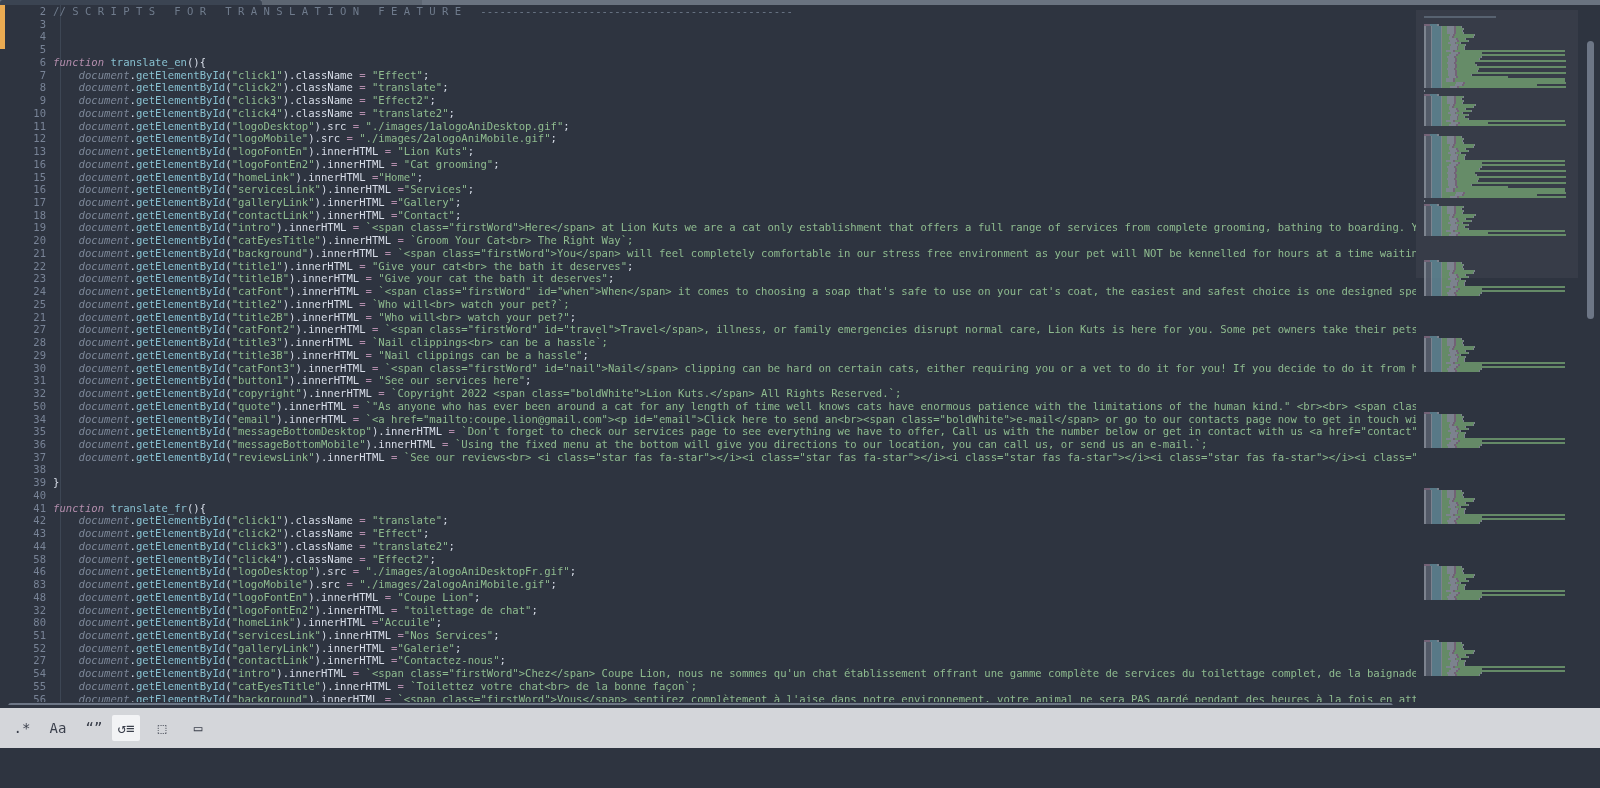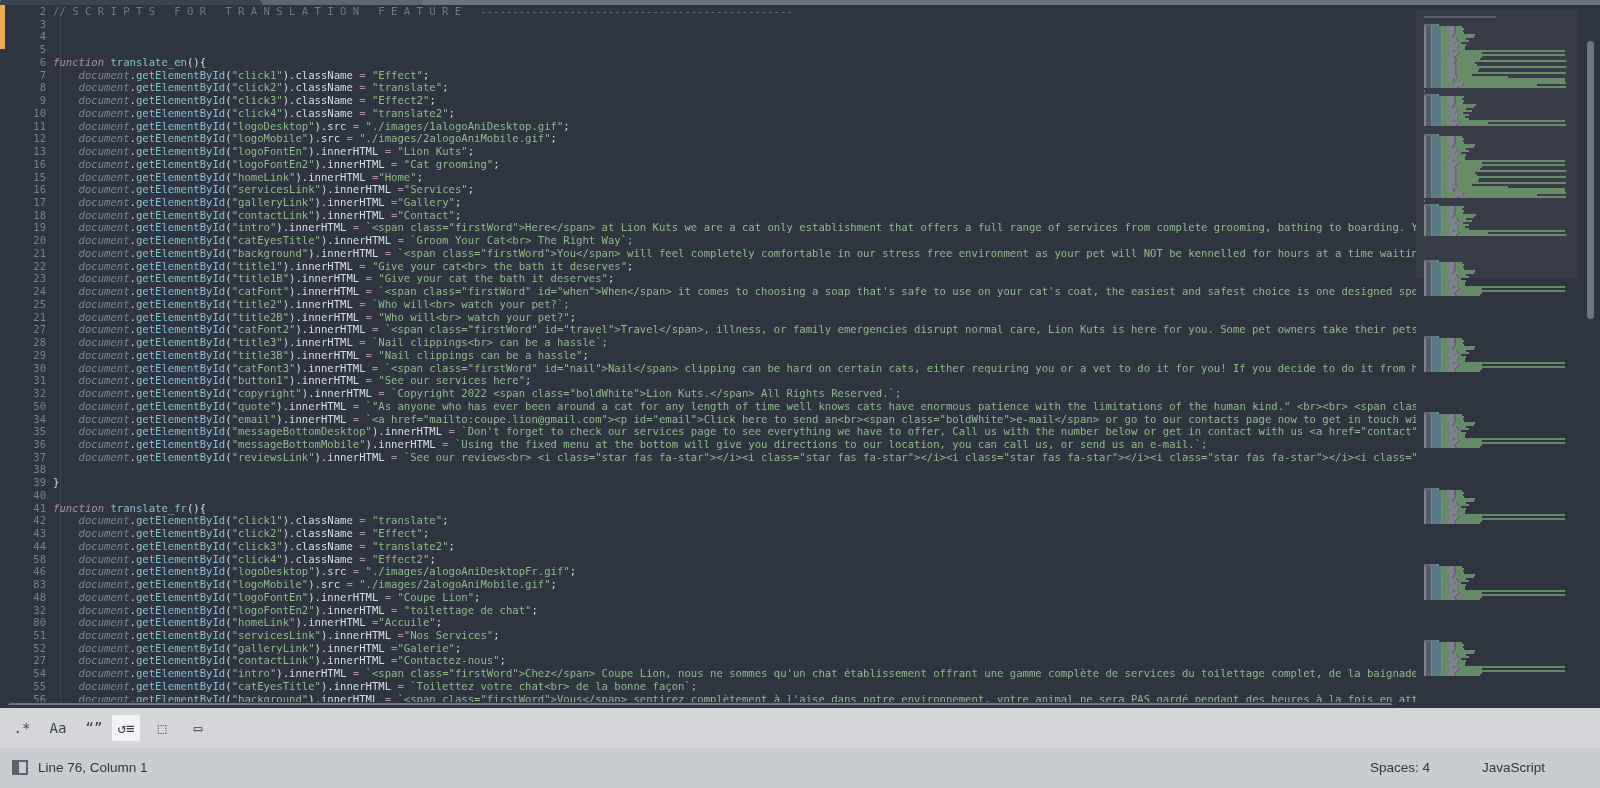--- a/index.html
+++ b/index.html
@@ -385,20 +385,14 @@
         <div class="f-btn f-icon" style="left: 8px; width: 28px;">.*</div>
         <div class="f-btn f-icon" style="left: 44px; width: 28px;">Aa</div>
         <div class="f-btn f-icon" style="left: 80px; width: 28px;">“”</div>
         <div class="f-btn f-icon on" style="left: 112px; width: 28px;">↺≡</div>
         <div class="f-btn f-icon" style="left: 148px; width: 28px;">⬚</div>
         <div class="f-btn f-icon" style="left: 184px; width: 28px;">▭</div>
       </div>
 
   </div>
 
-  <div class="statusbar">
-    <div class="sb-icon"></div>
-    <div class="sb-pos">Line 76, Column 1</div>
-    <div class="sb-spaces">Spaces: 4</div>
-    <div class="sb-lang">JavaScript</div>
-  </div>
 
 </div>
 
 </body></html>

